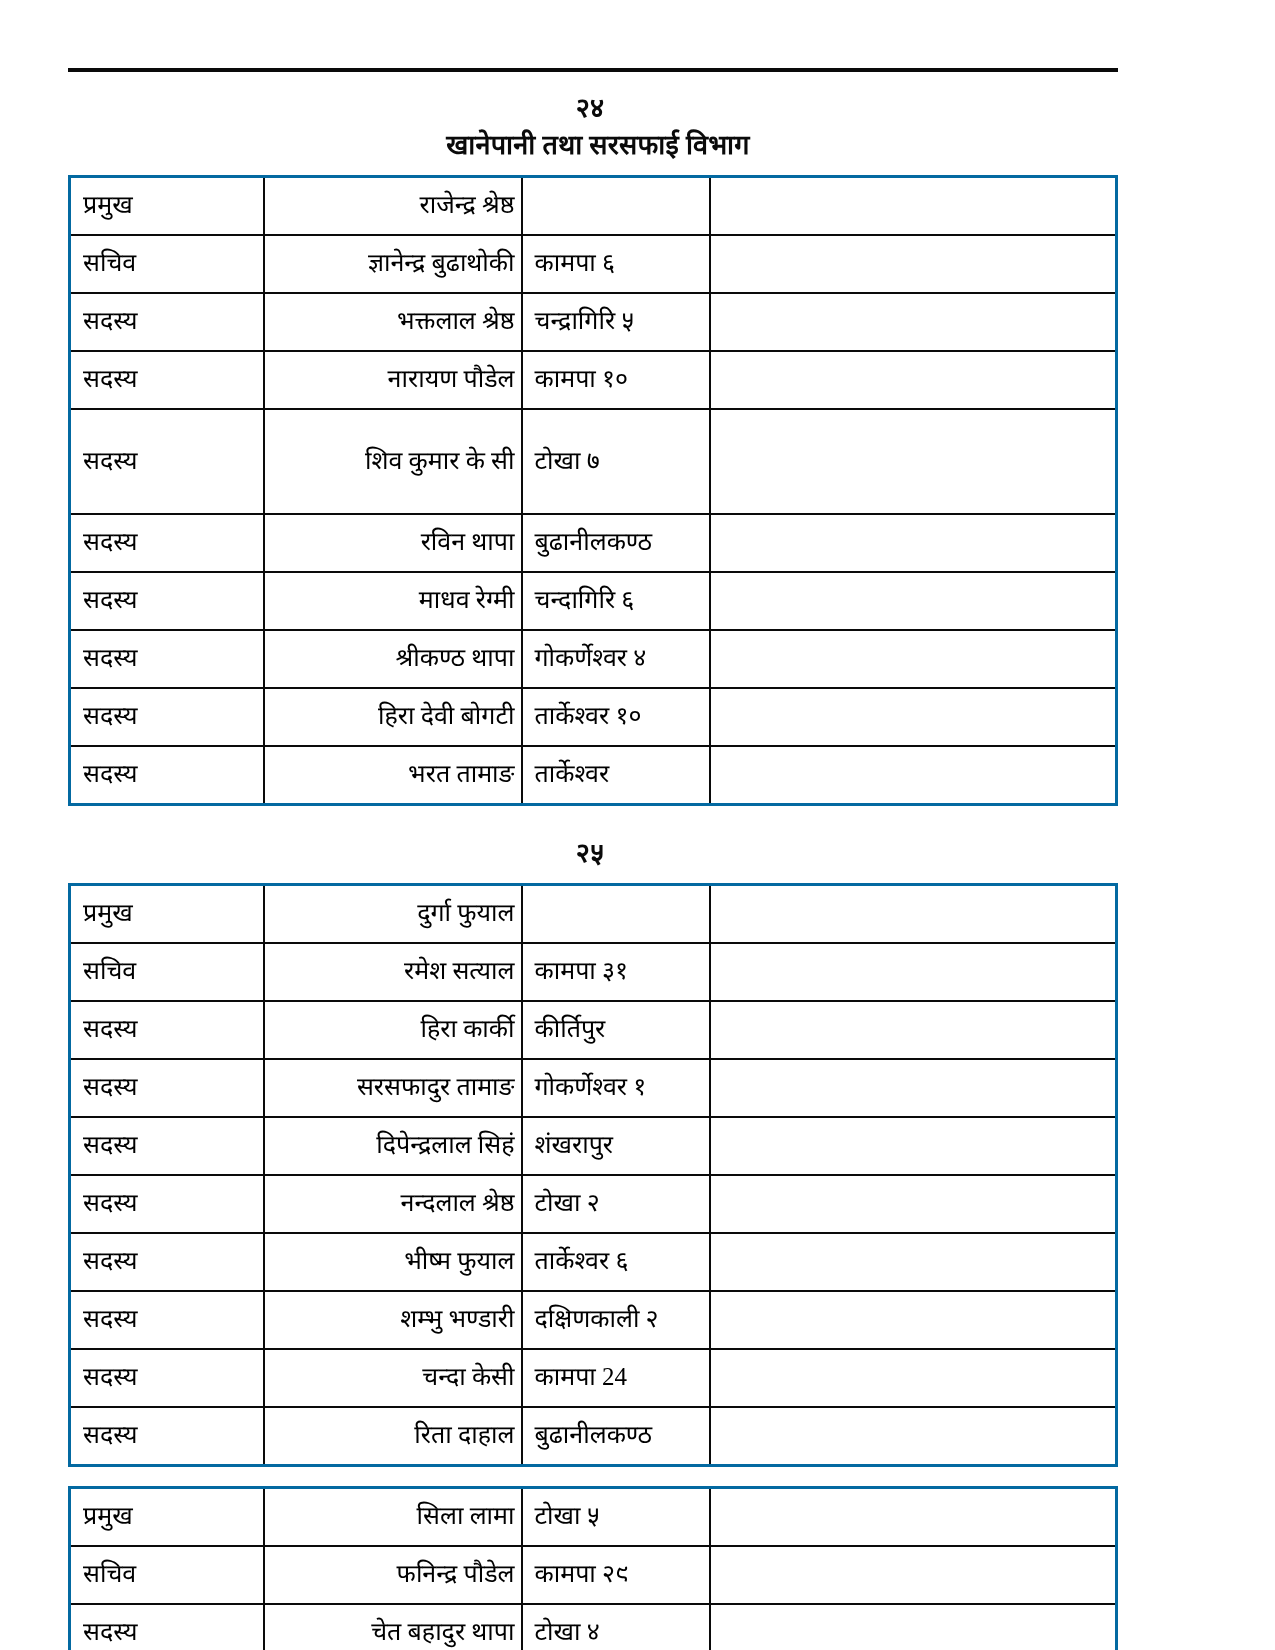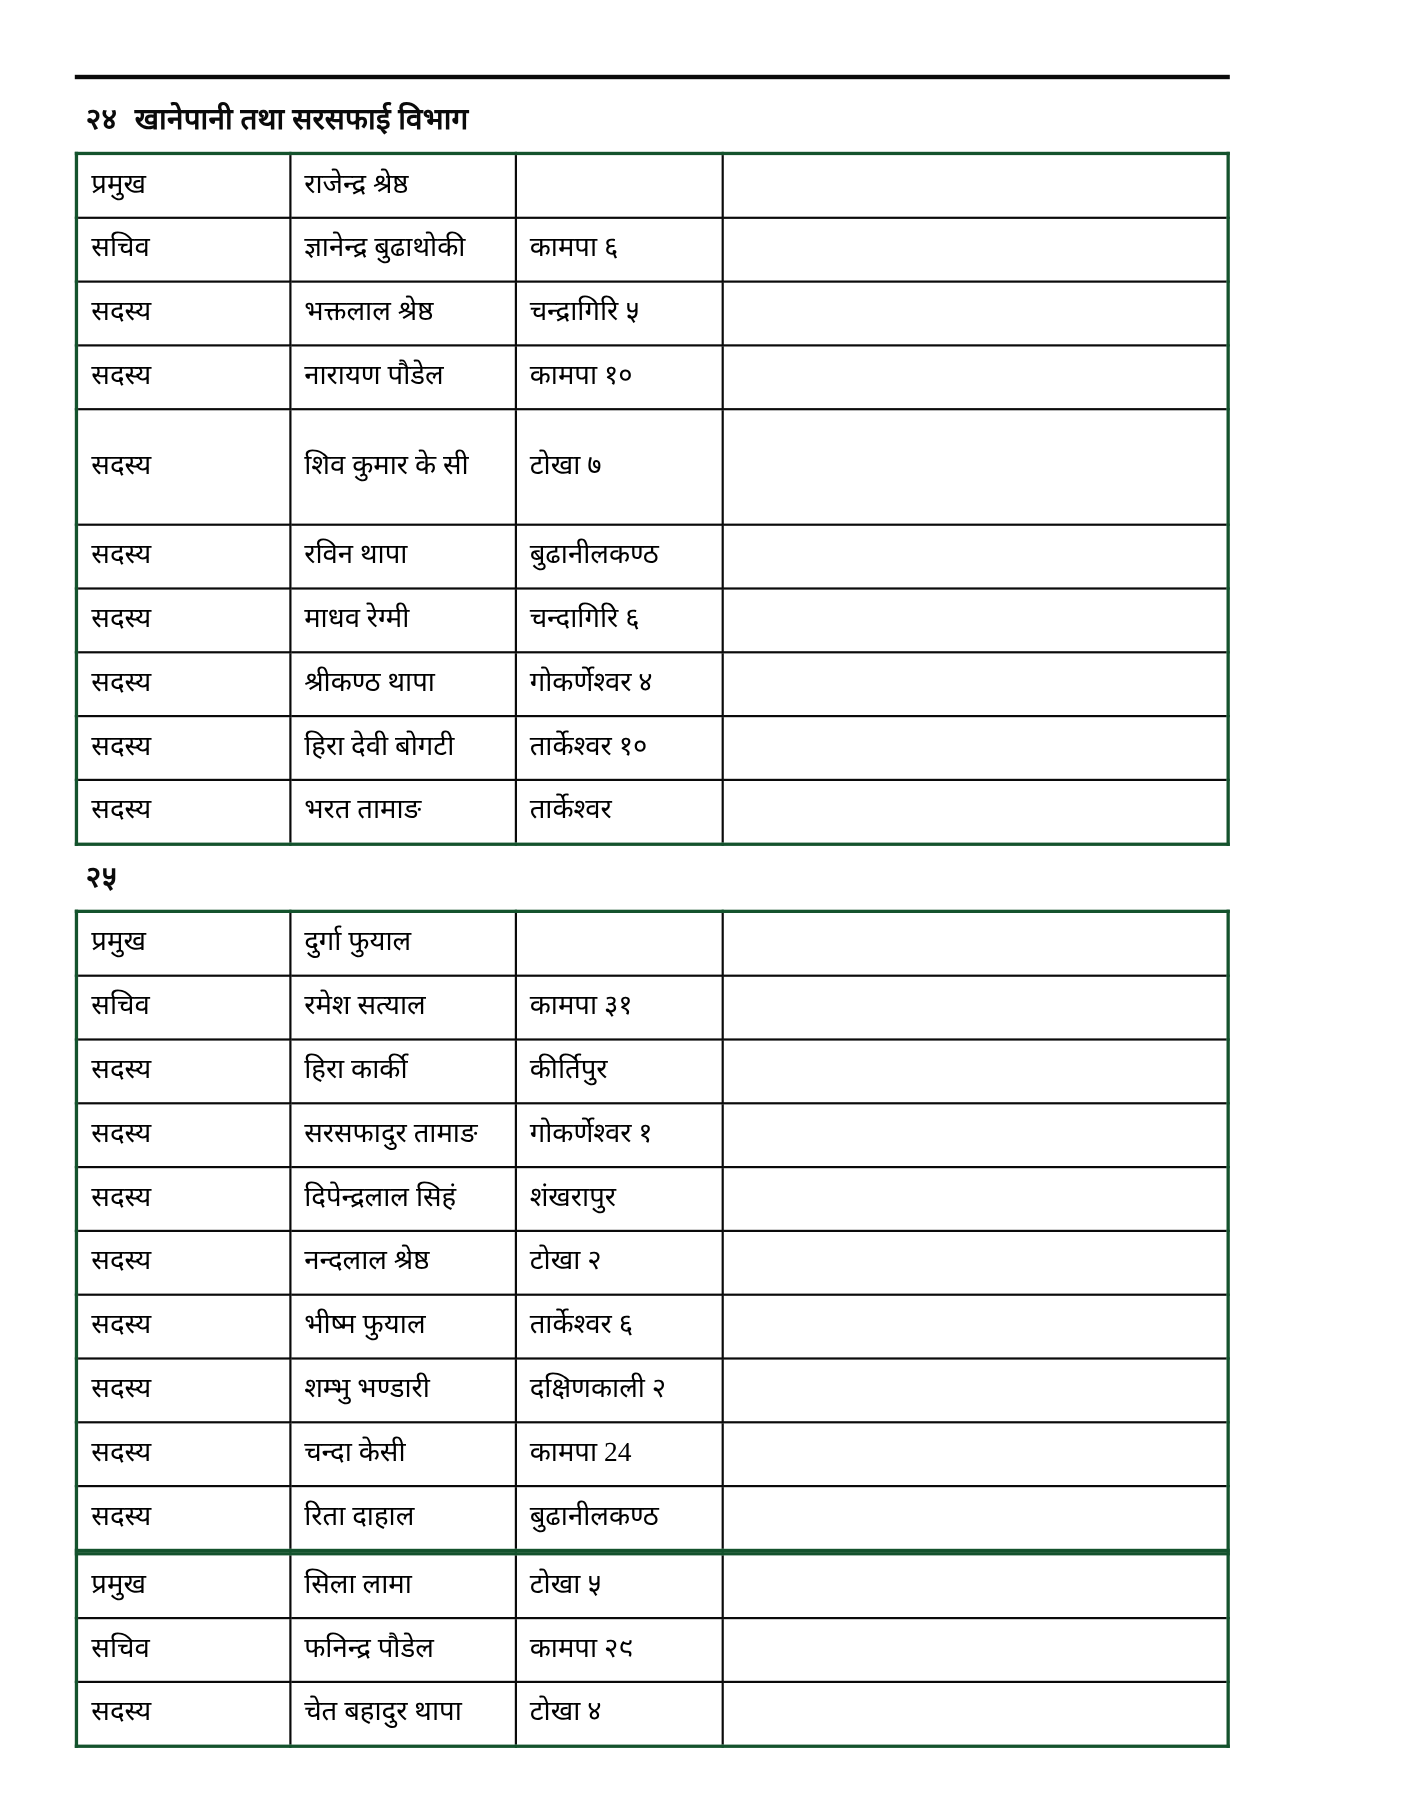--- a/index.html
+++ b/index.html
@@ -29,43 +29,44 @@
   .dept-section { margin: 0; }
   .dept-heading {
     font-size: 27px;
     font-weight: bold;
     color: #0a0a0a;
     margin: 0;
     padding: 8px 0 13px 10px;
     letter-spacing: 0.2px;
     display: flex;
     align-items: center;
+    flex-direction: column;
   }
   .dept-number { margin-right: 16px; }
   .dept-title  { }
   table.dept-table {
     width: 100%;
     border-collapse: collapse;
     table-layout: fixed;
-    border: 3px solid #14532d;
-    margin-bottom: 0;
+    border: 3px solid #0369a1;
+    margin-bottom: 19px;
   }
   table.dept-table td {
     border: 2.5px solid #0a0a0a;
     height: 50px;
     font-size: 25px;
     line-height: 1.2;
     padding: 2px 6px 4px 12px;
     vertical-align: middle;
     overflow: hidden;
     white-space: nowrap;
   }
   tr.tall td { height: 97px; }
   .col-role     { width: 194px; }
-  .col-name     { width: 205px; }
+  .col-name     { width: 258px; text-align: right; }
   .col-location { width: 188px; }
   .col-note     { }
 </style>
 </head>
 <body>
 
 <div class="content">
   <div class="top-rule"></div>
   <div id="sections">
   <section class="dept-section">

